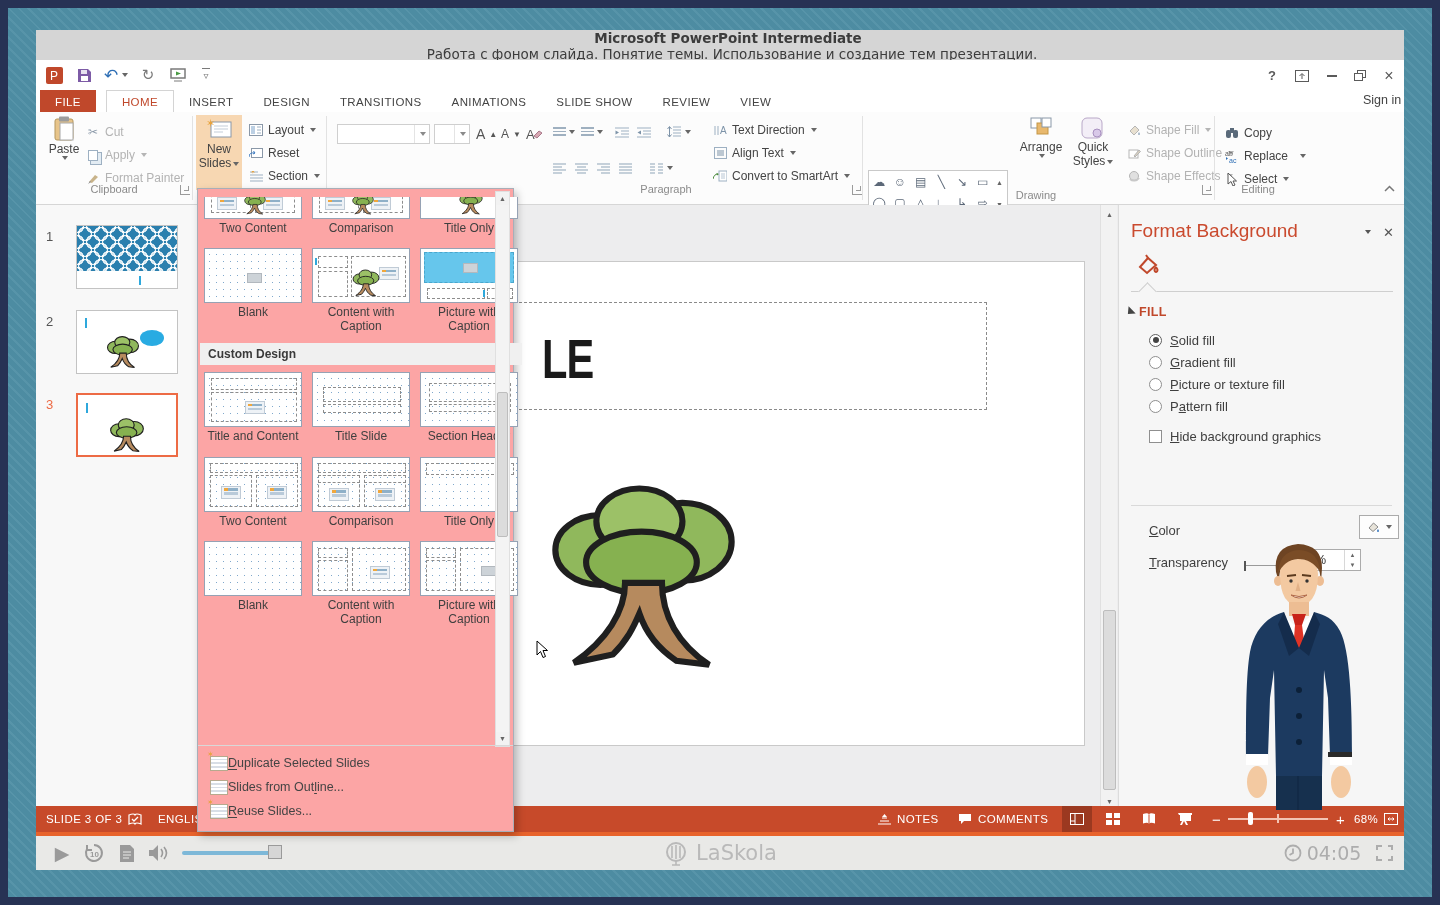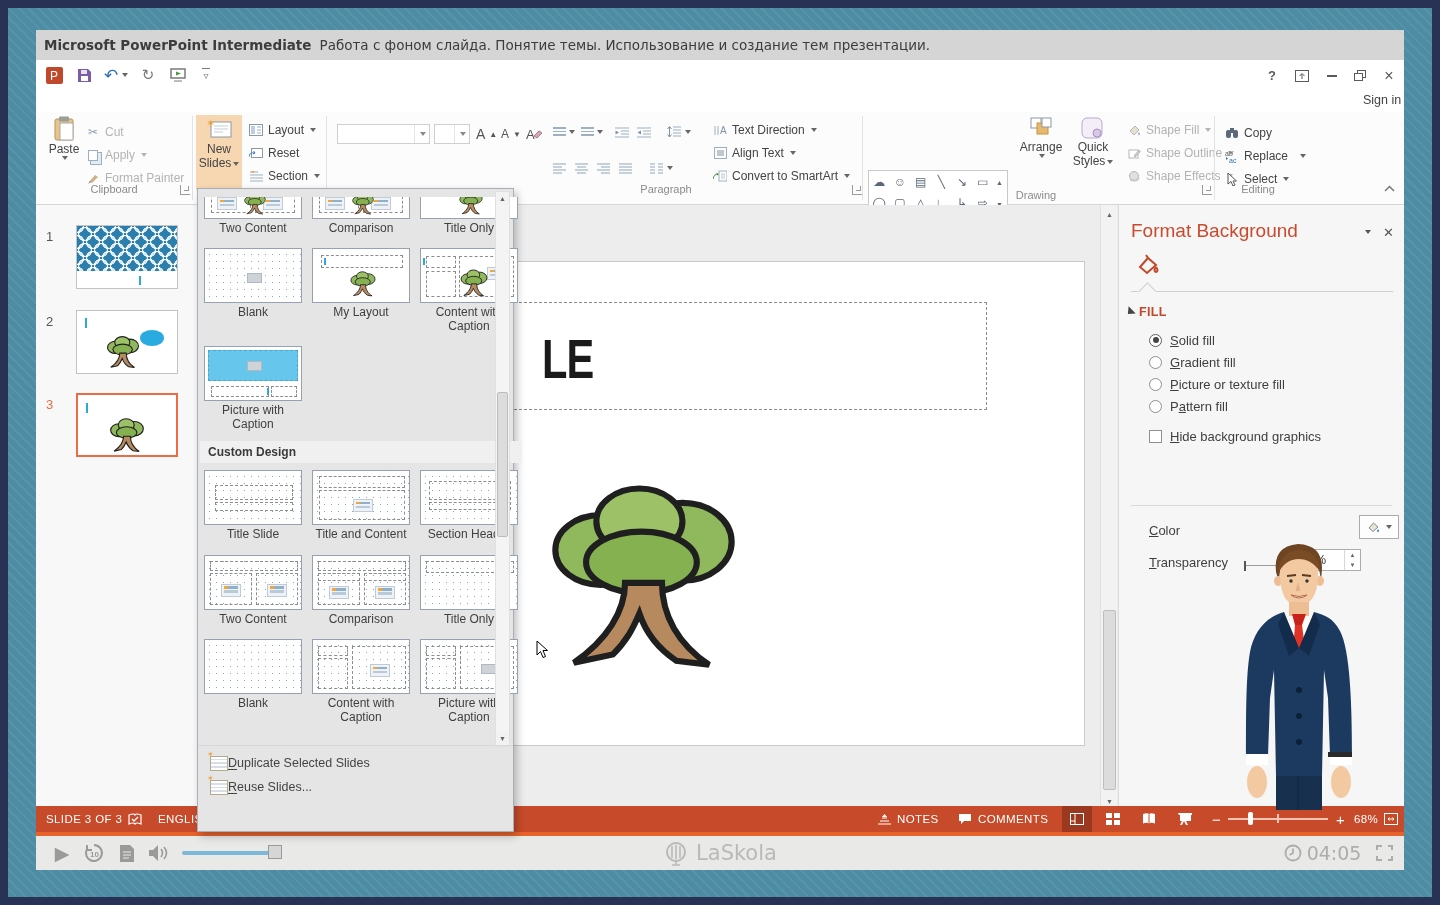--- a/index.html
+++ b/index.html
@@ -3,22 +3,22 @@
 <meta charset="utf-8">
 <style>
   html,body{margin:0;padding:0;}
   body{width:1440px;height:905px;font-family:"Liberation Sans",sans-serif;-webkit-font-smoothing:antialiased;}
   .stage{position:relative;width:1440px;height:905px;background:#273254;overflow:hidden;}
   .bg{position:absolute;left:8px;top:8px;right:8px;bottom:8px;
       background:repeating-linear-gradient(45deg,#4d8ca2 0 5px,#5794a9 5px 7px);}
   .abs{position:absolute;}
   
   .lesson-bar{position:absolute;left:36px;top:30px;width:1368px;height:30px;background:#d5d5d5;
-      display:flex;align-items:center;padding-left:8px;box-sizing:border-box;color:#3c3c3c;font-size:13.5px;
-      font-family:"DejaVu Sans",sans-serif;}
+      display:flex;align-items:center;padding-left:24px;box-sizing:border-box;color:#3c3c3c;font-size:13.5px;
+      font-family:"DejaVu Sans",sans-serif;flex-direction:column;}
   .lesson-bar b{margin-right:8px;}
   
   .win{position:absolute;left:36px;top:60px;width:1368px;height:772px;background:#ffffff;}
   .qat{position:absolute;left:0;top:0;width:100%;height:30px;}
   .qat .ic{position:absolute;top:5px;width:20px;height:20px;display:flex;align-items:center;justify-content:center;font-size:15px;color:#7a7a7a;}
   .doc-title{position:absolute;left:0;top:9px;width:100%;text-align:center;font-size:12.5px;color:#444;}
   .winctl{position:absolute;top:7px;width:24px;height:17px;display:flex;align-items:center;justify-content:center;color:#5a5a5a;font-size:13px;}
   .signin{position:absolute;top:33px;left:1327px;font-size:12.5px;color:#444;white-space:nowrap;}
   
   .tabrow{position:absolute;left:4px;top:30px;height:23px;display:flex;}
@@ -81,21 +81,21 @@
   .statusbar{position:absolute;left:36px;top:806px;width:1368px;height:26px;background:#c74a2a;color:#fff;font-size:11.5px;z-index:10;display:flex;align-items:center;}
   .sb{position:absolute;display:flex;align-items:center;gap:6px;letter-spacing:.4px;}
   .sb-vbtn{position:absolute;top:0;height:26px;width:30px;display:flex;align-items:center;justify-content:center;}
   .sb-vbtn.on{background:rgba(0,0,0,.22);}
   
   .accentline{position:absolute;left:36px;top:832px;width:1368px;height:4px;background:#e8632c;z-index:11;}
   .playerbar{position:absolute;left:36px;top:836px;width:1368px;height:34px;background:#e9e9e7;z-index:11;}
   .pbtn{position:absolute;top:0;height:34px;display:flex;align-items:center;justify-content:center;color:#9a9a9a;}
   .brand{position:absolute;left:0;width:100%;top:0;height:34px;display:flex;align-items:center;justify-content:center;gap:7px;color:#b9b9b9;font-size:21px;font-family:"DejaVu Sans",sans-serif;}
   
-  .dropdown{position:absolute;left:197px;top:188px;width:317px;height:644px;background:#e5e5e5;border:1px solid #a8aeb8;box-sizing:border-box;box-shadow:3px 4px 8px rgba(0,0,0,.25);z-index:50;}
+  .dropdown{position:absolute;left:197px;top:188px;width:317px;height:644px;background:#fca5a5;border:1px solid #a8aeb8;box-sizing:border-box;box-shadow:3px 4px 8px rgba(0,0,0,.25);z-index:50;}
   .gallery{position:absolute;left:2px;top:2px;width:326px;height:556px;overflow:hidden;}
   .gsec{display:grid;grid-template-columns:repeat(3,106px);column-gap:2px;row-gap:0;justify-items:center;align-items:start;}
   .gcell{width:106px;display:flex;flex-direction:column;align-items:center;padding:6px 0 7px 0;}
   .gcell .lbl{font-size:12px;color:#3f3f3f;text-align:center;line-height:1.12;margin-top:3px;width:102px;}
   .thumb{position:relative;width:98px;height:55px;background:#fff;border:1px solid #96a2b4;box-sizing:border-box;overflow:hidden;flex:none;}
   .thumb.dotted{background-image:radial-gradient(#7fa8cc 0.9px, transparent 1px);background-size:7px 7px;background-position:1px 2px;}
   .cutwrap{height:22px;overflow:hidden;width:98px;flex:none;}
   .dash{position:absolute;border:1px dashed #8d8d8d;box-sizing:border-box;}
   .media{position:absolute;width:18px;height:11px;border:1px solid #c0cbd6;background:#eef2f6;}
   .media:before{content:"";display:block;margin:1.5px 2px 0 2px;height:2.5px;background:linear-gradient(90deg,#f0a73c 0 30%,#8fb0c8 30% 100%);}
@@ -181,20 +181,31 @@
       <div class="winctl" style="left:1312px">
         <svg width="12" height="11">
             <rect x="3.5" y="0.5" width="8" height="7" fill="none" stroke="#5a5a5a"></rect>
             <rect x="0.5" y="3.5" width="8" height="7" fill="#fff" stroke="#5a5a5a"></rect>
           </svg>
       </div>
       <div class="winctl" style="left:1341px;font-size:16px">×</div>
       <div class="signin">Sign in</div>
     </div>
 
+    <div class="tabrow">
+        <div class="tab file">FILE</div>
+        <div class="tab active">HOME</div>
+        <div class="tab">INSERT</div>
+        <div class="tab">DESIGN</div>
+        <div class="tab">TRANSITIONS</div>
+        <div class="tab">ANIMATIONS</div>
+        <div class="tab">SLIDE SHOW</div>
+        <div class="tab">REVIEW</div>
+        <div class="tab">VIEW</div>
+      </div>
 
     <div class="ribbon">
 
       <div class="bigbtn" style="left:8px;top:4px;width:40px">
         <svg width="24" height="26">
             <rect x="3" y="3" width="18" height="21" rx="2" fill="#e7c48a" stroke="#b5975f"></rect>
             <rect x="7" y="0.5" width="10" height="5" rx="1" fill="#9c9c9c"></rect>
             <rect x="8" y="7" width="13" height="17" fill="#fff" stroke="#a8a8a8"></rect>
           </svg>
         <span>Paste</span>
@@ -831,30 +842,20 @@
             <div class="lbl">Title Only</div>
           </div>
           <div class="gcell">
             <div class="thumb dotted">
               <div class="graychip" style="left: 42px; top: 24px;"></div>
             </div>
             <div class="lbl">Blank</div>
           </div>
           <div class="gcell">
             <div class="thumb">
-              <div class="dash" style="left: 8px; top: 6px; width: 82px; height: 13px;"></div>
-              <div class="cursorline" style="left: 11px; top: 9px; height: 7px;"></div>
-              <svg width="28" height="28" style="position: absolute; left: 36px; top: 20px;">
-                <use href="#sym-tree"></use>
-              </svg>
-            </div>
-            <div class="lbl">My Layout</div>
-          </div>
-          <div class="gcell">
-            <div class="thumb">
               <div class="dash" style="left: 5px; top: 7px; width: 30px; height: 12px;"></div>
               <div class="dash" style="left: 5px; top: 22px; width: 30px; height: 26px;"></div>
               <div class="dash" style="left: 38px; top: 7px; width: 55px; height: 41px;"></div>
               <div class="cursorline" style="left: 2px; top: 9px; height: 7px;"></div>
               <div class="media" style="left: 66px; top: 18px;"></div>
               <svg width="30" height="30" style="position: absolute; left: 38px; top: 18px;">
                 <use href="#sym-tree"></use>
               </svg>
             </div>
             <div class="lbl">Content with Caption</div>
@@ -867,32 +868,32 @@
               <div class="dash" style="left: 66px; top: 39px; width: 26px; height: 11px;"></div>
               <div class="cursorline" style="left: 62px; top: 41px; height: 7px;"></div>
             </div>
             <div class="lbl">Picture with Caption</div>
           </div>
         </div>
         <div class="gsec">
           <div class="sechdr">Custom Design</div>
           <div class="gcell">
             <div class="thumb dotted">
-              <div class="dash" style="left: 10px; top: 14px; width: 78px; height: 15px;"></div>
-              <div class="dash" style="left: 10px; top: 31px; width: 78px; height: 9px;"></div>
-            </div>
-            <div class="lbl">Title Slide</div>
-          </div>
-          <div class="gcell">
-            <div class="thumb dotted">
               <div class="dash" style="left: 6px; top: 5px; width: 86px; height: 12px;"></div>
               <div class="dash" style="left: 6px; top: 19px; width: 86px; height: 30px;"></div>
               <div class="media" style="left: 40px; top: 28px;"></div>
             </div>
             <div class="lbl">Title and Content</div>
+          </div>
+          <div class="gcell">
+            <div class="thumb dotted">
+              <div class="dash" style="left: 10px; top: 14px; width: 78px; height: 15px;"></div>
+              <div class="dash" style="left: 10px; top: 31px; width: 78px; height: 9px;"></div>
+            </div>
+            <div class="lbl">Title Slide</div>
           </div>
           <div class="gcell">
             <div class="thumb dotted">
               <div class="dash" style="left: 8px; top: 10px; width: 82px; height: 19px;"></div>
               <div class="dash" style="left: 8px; top: 31px; width: 82px; height: 8px;"></div>
             </div>
             <div class="lbl">Section Header</div>
           </div>
           <div class="gcell">
             <div class="thumb dotted">
@@ -950,20 +951,24 @@
       <div class="varrow" style="top:0;left:0;width:13px;height:13px">▲</div>
       <div class="vthumb" style="top:200px;height:145px;left:1px;width:11px"></div>
       <div class="varrow" style="top:540px;left:0;width:13px;height:13px">▼</div>
     </div>
     <div class="cmds" id="cmds">
         <div class="cmd">
           <span class="cmdicon star"></span>
           <span><u>D</u>uplicate Selected Slides</span>
         </div>
         <div class="cmd">
+          <span class="cmdicon"></span>
+          <span>Slides from Out<u>l</u>ine...</span>
+        </div>
+        <div class="cmd">
           <span class="cmdicon star"></span>
           <span><u>R</u>euse Slides...</span>
         </div>
       </div>
   </div>
 
   <div class="cursor-arrow" style="left:536px;top:640px">
     <svg width="13" height="19">
         <path d="M1 1 L1 15 L4.5 11.5 L7 17.5 L9.5 16.5 L7 10.5 L11.5 10.5 Z" fill="#fff" stroke="#000"></path>
       </svg>

